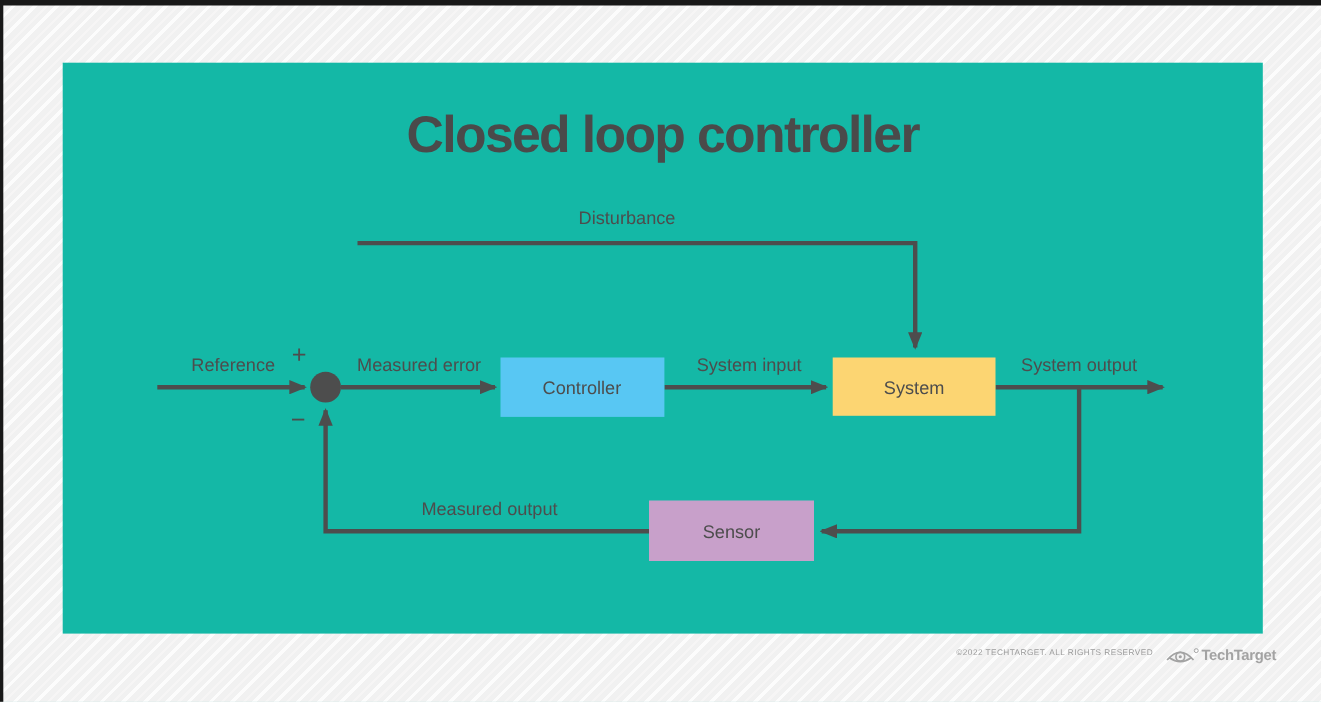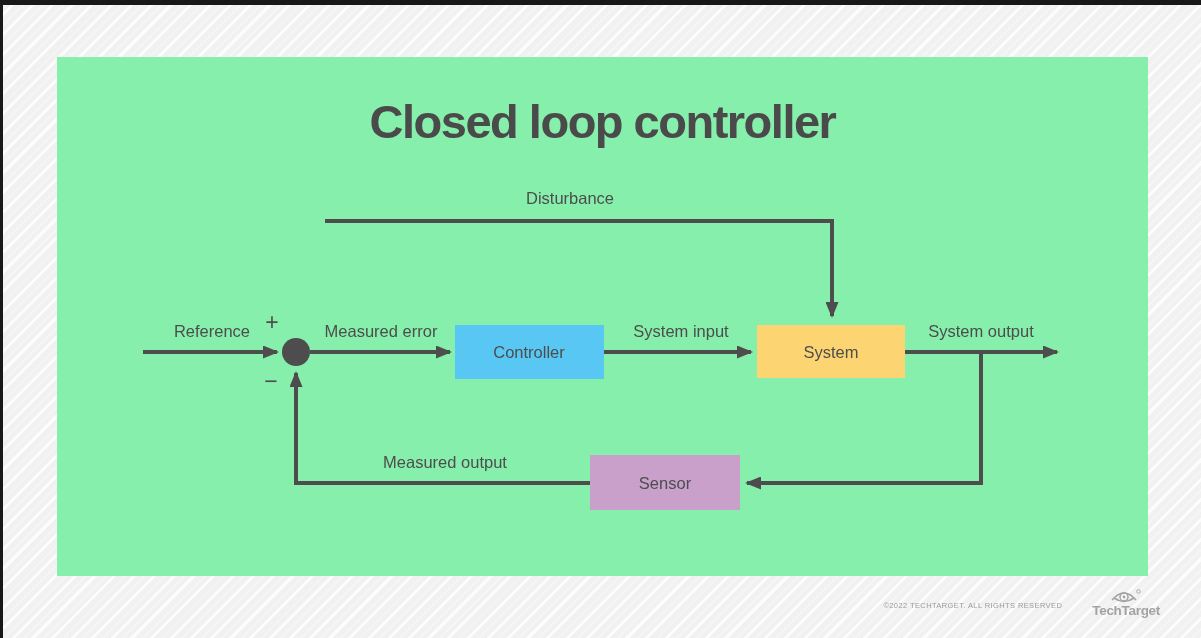--- a/index.html
+++ b/index.html
@@ -24,21 +24,21 @@
   }
   .frame-left {
     position: absolute; top: 0; left: 0;
     width: 3px; height: 638px;
     background: #181818;
   }
   .card {
     position: absolute;
     left: 57px; top: 57px;
     width: 1091px; height: 519px;
-    background: #86efac;
+    background: #14b8a6;
   }
   .title {
     margin-top: 37px;
     text-align: center;
     font-size: 47px;
     font-weight: bold;
     letter-spacing: -1.5px;
     color: #4a4a4a;
   }
   .diagram-svg {
@@ -77,23 +77,22 @@
   .copyright {
     font-size: 7.5px;
     font-weight: normal;
     letter-spacing: 0.4px;
     color: #9b9b9b;
     margin-bottom: 8px;
     white-space: nowrap;
   }
   .brand {
     display: flex;
-    flex-direction: column;
+    flex-direction: row;
     align-items: center;
-    margin-left: 20px;
   }
   .brand-text {
     font-size: 13.5px;
     font-weight: bold;
     letter-spacing: -0.3px;
     color: #a3a3a3;
     line-height: 1;
     margin-top: -1px;
   }
 </style>

